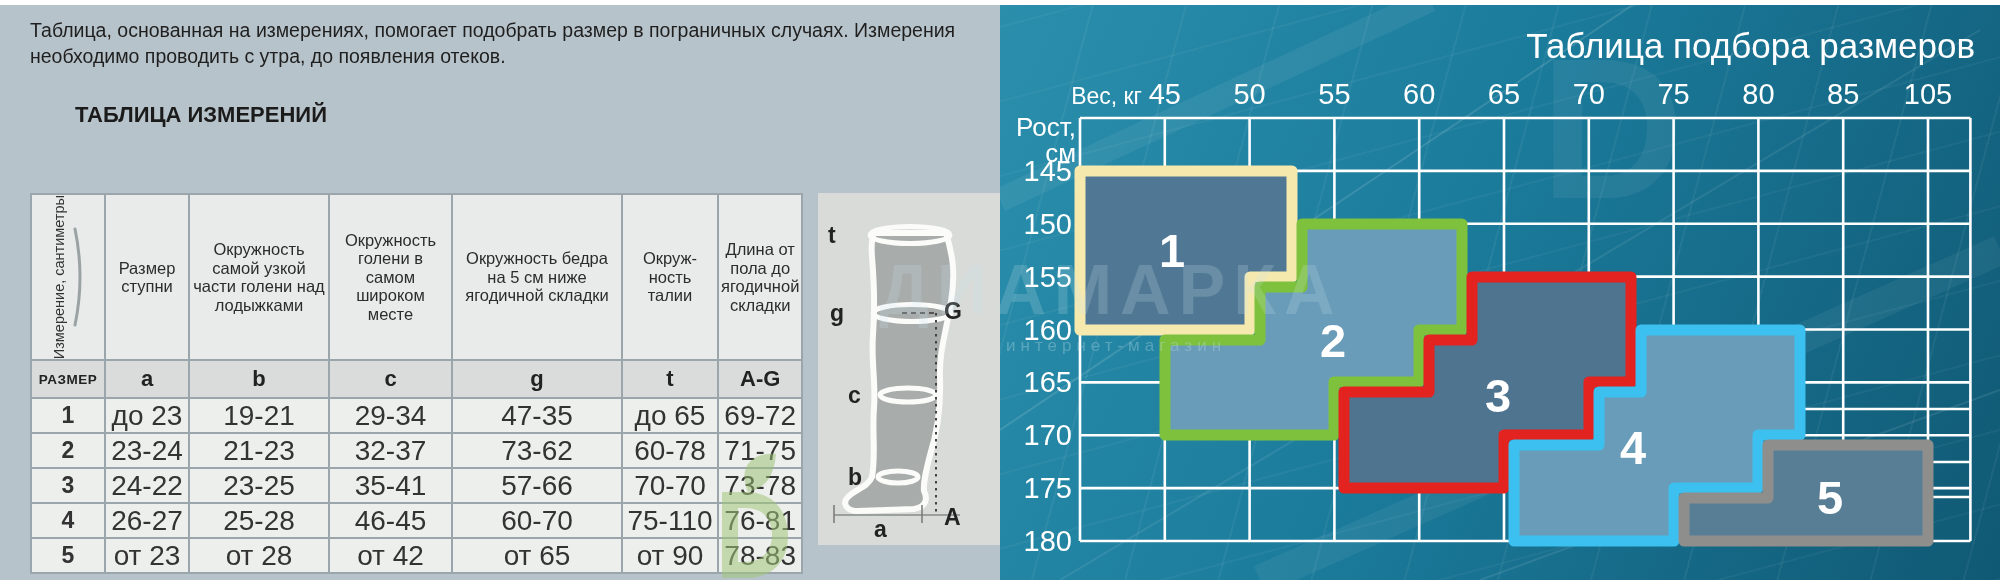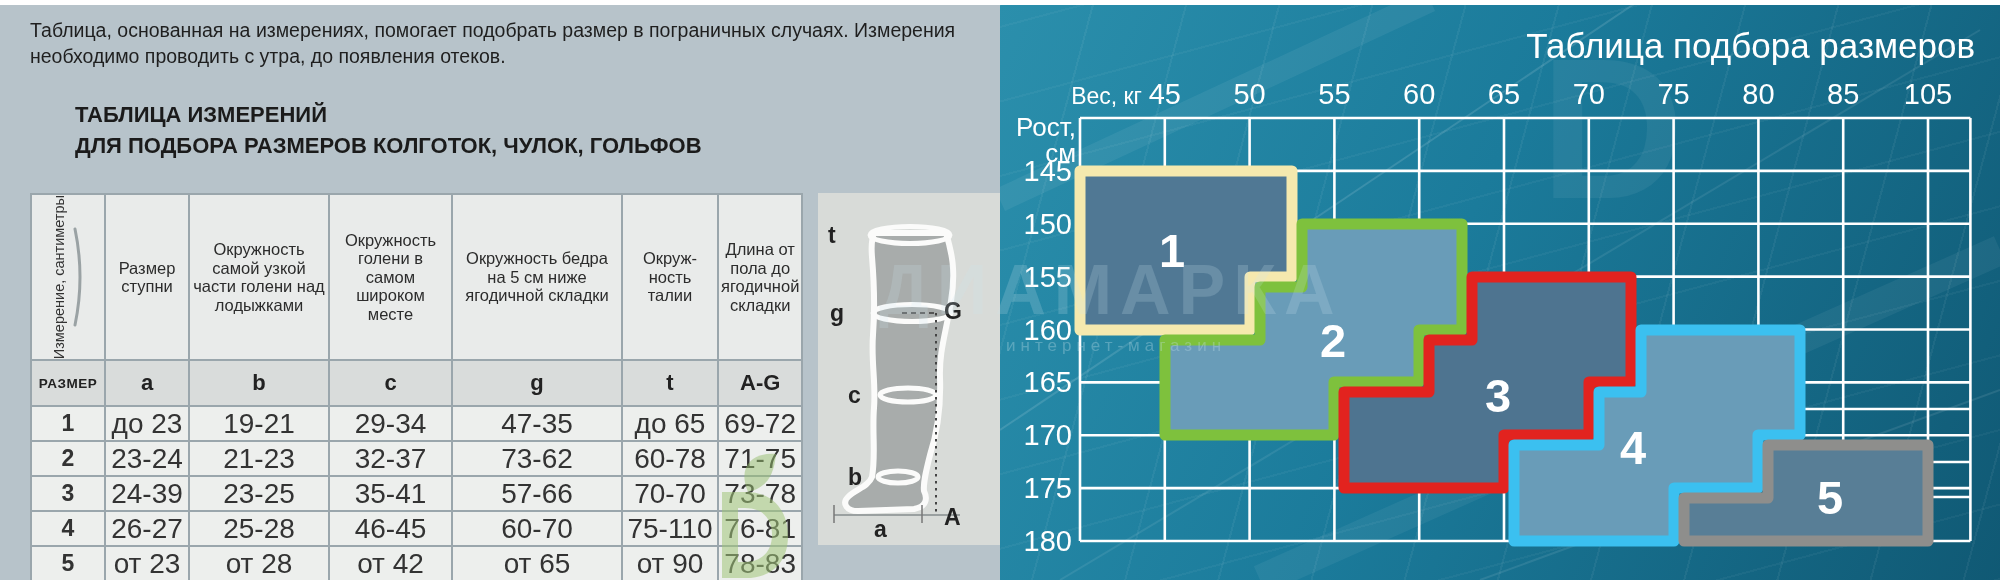--- a/index.html
+++ b/index.html
@@ -12,21 +12,21 @@
 
   
   .left-panel{position:absolute;left:0;top:0;width:1000px;height:580px;background:#b7c3ca;}
   .intro{position:absolute;left:30px;top:18px;width:952px;font-size:19.5px;line-height:1.32;color:#1f1f1f;}
   .heading{position:absolute;left:30px;top:99px;font-size:22px;font-weight:700;line-height:1.42;color:#1b1b1b;margin-left:45px;}
 
   table.meas{position:absolute;left:30px;top:193px;border-collapse:separate;border-spacing:2.5px;
     background:#9aa6ac;table-layout:fixed;}
   table.meas td{text-align:center;vertical-align:middle;padding:0 2px;}
   tr.hdr td{background:#e9ebea;font-size:16.5px;line-height:1.12;color:#2c2c2c;height:124px;}
-  tr.sizerow td{background:#d9dcdb;font-weight:700;font-size:22px;color:#222;height:44px;}
+  tr.sizerow td{background:#d9dcdb;font-weight:700;font-size:22px;color:#222;height:36px;}
   tr.sizerow td.szlabel{font-size:13.5px;letter-spacing:.5px;}
   tr.datarow td{background:#edefed;font-size:28px;color:#333;height:33px;}
   tr.datarow td.num{font-weight:700;font-size:23px;}
   .rot-wrap{display:flex;align-items:center;justify-content:center;gap:3px;height:100%;}
   .rot{writing-mode:vertical-rl;transform:rotate(180deg);font-size:14.5px;line-height:1.3;color:#333;}
 
   
   .leg-panel{position:absolute;left:818px;top:193px;width:182px;height:352px;background:#d8dbd8;}
   .leg-svg{display:block;}
   .band{fill:none;stroke:#fbfbfa;stroke-width:5;}
@@ -59,21 +59,20 @@
 <body>
 
 <div class="top-strip"></div>
 
 <div class="left-panel">
 
   <div class="intro">Таблица, основанная на измерениях, помогает подобрать размер в пограничных случаях. Измерения необходимо проводить с утра, до появления отеков.</div>
 
   <div class="heading">
     <div>ТАБЛИЦА ИЗМЕРЕНИЙ</div>
-    <div>ДЛЯ ПОДБОРА РАЗМЕРОВ КОЛГОТОК, ЧУЛОК, ГОЛЬФОВ</div>
   </div>
 
   <table class="meas">
     <colgroup>
       <col style="width:72px">
         <col style="width:82px">
         <col style="width:138px">
       <col style="width:121px">
         <col style="width:168px">
         <col style="width:94px">
@@ -118,21 +117,21 @@
       <td class="num">2</td>
       <td>23-24</td>
       <td>21-23</td>
       <td>32-37</td>
       <td>73-62</td>
       <td>60-78</td>
       <td>71-75</td>
     </tr>
     <tr class="datarow">
       <td class="num">3</td>
-      <td>24-39</td>
+      <td>24-22</td>
       <td>23-25</td>
       <td>35-41</td>
       <td>57-66</td>
       <td>70-70</td>
       <td>73-78</td>
     </tr>
     <tr class="datarow">
       <td class="num">4</td>
       <td>26-27</td>
       <td>25-28</td>

